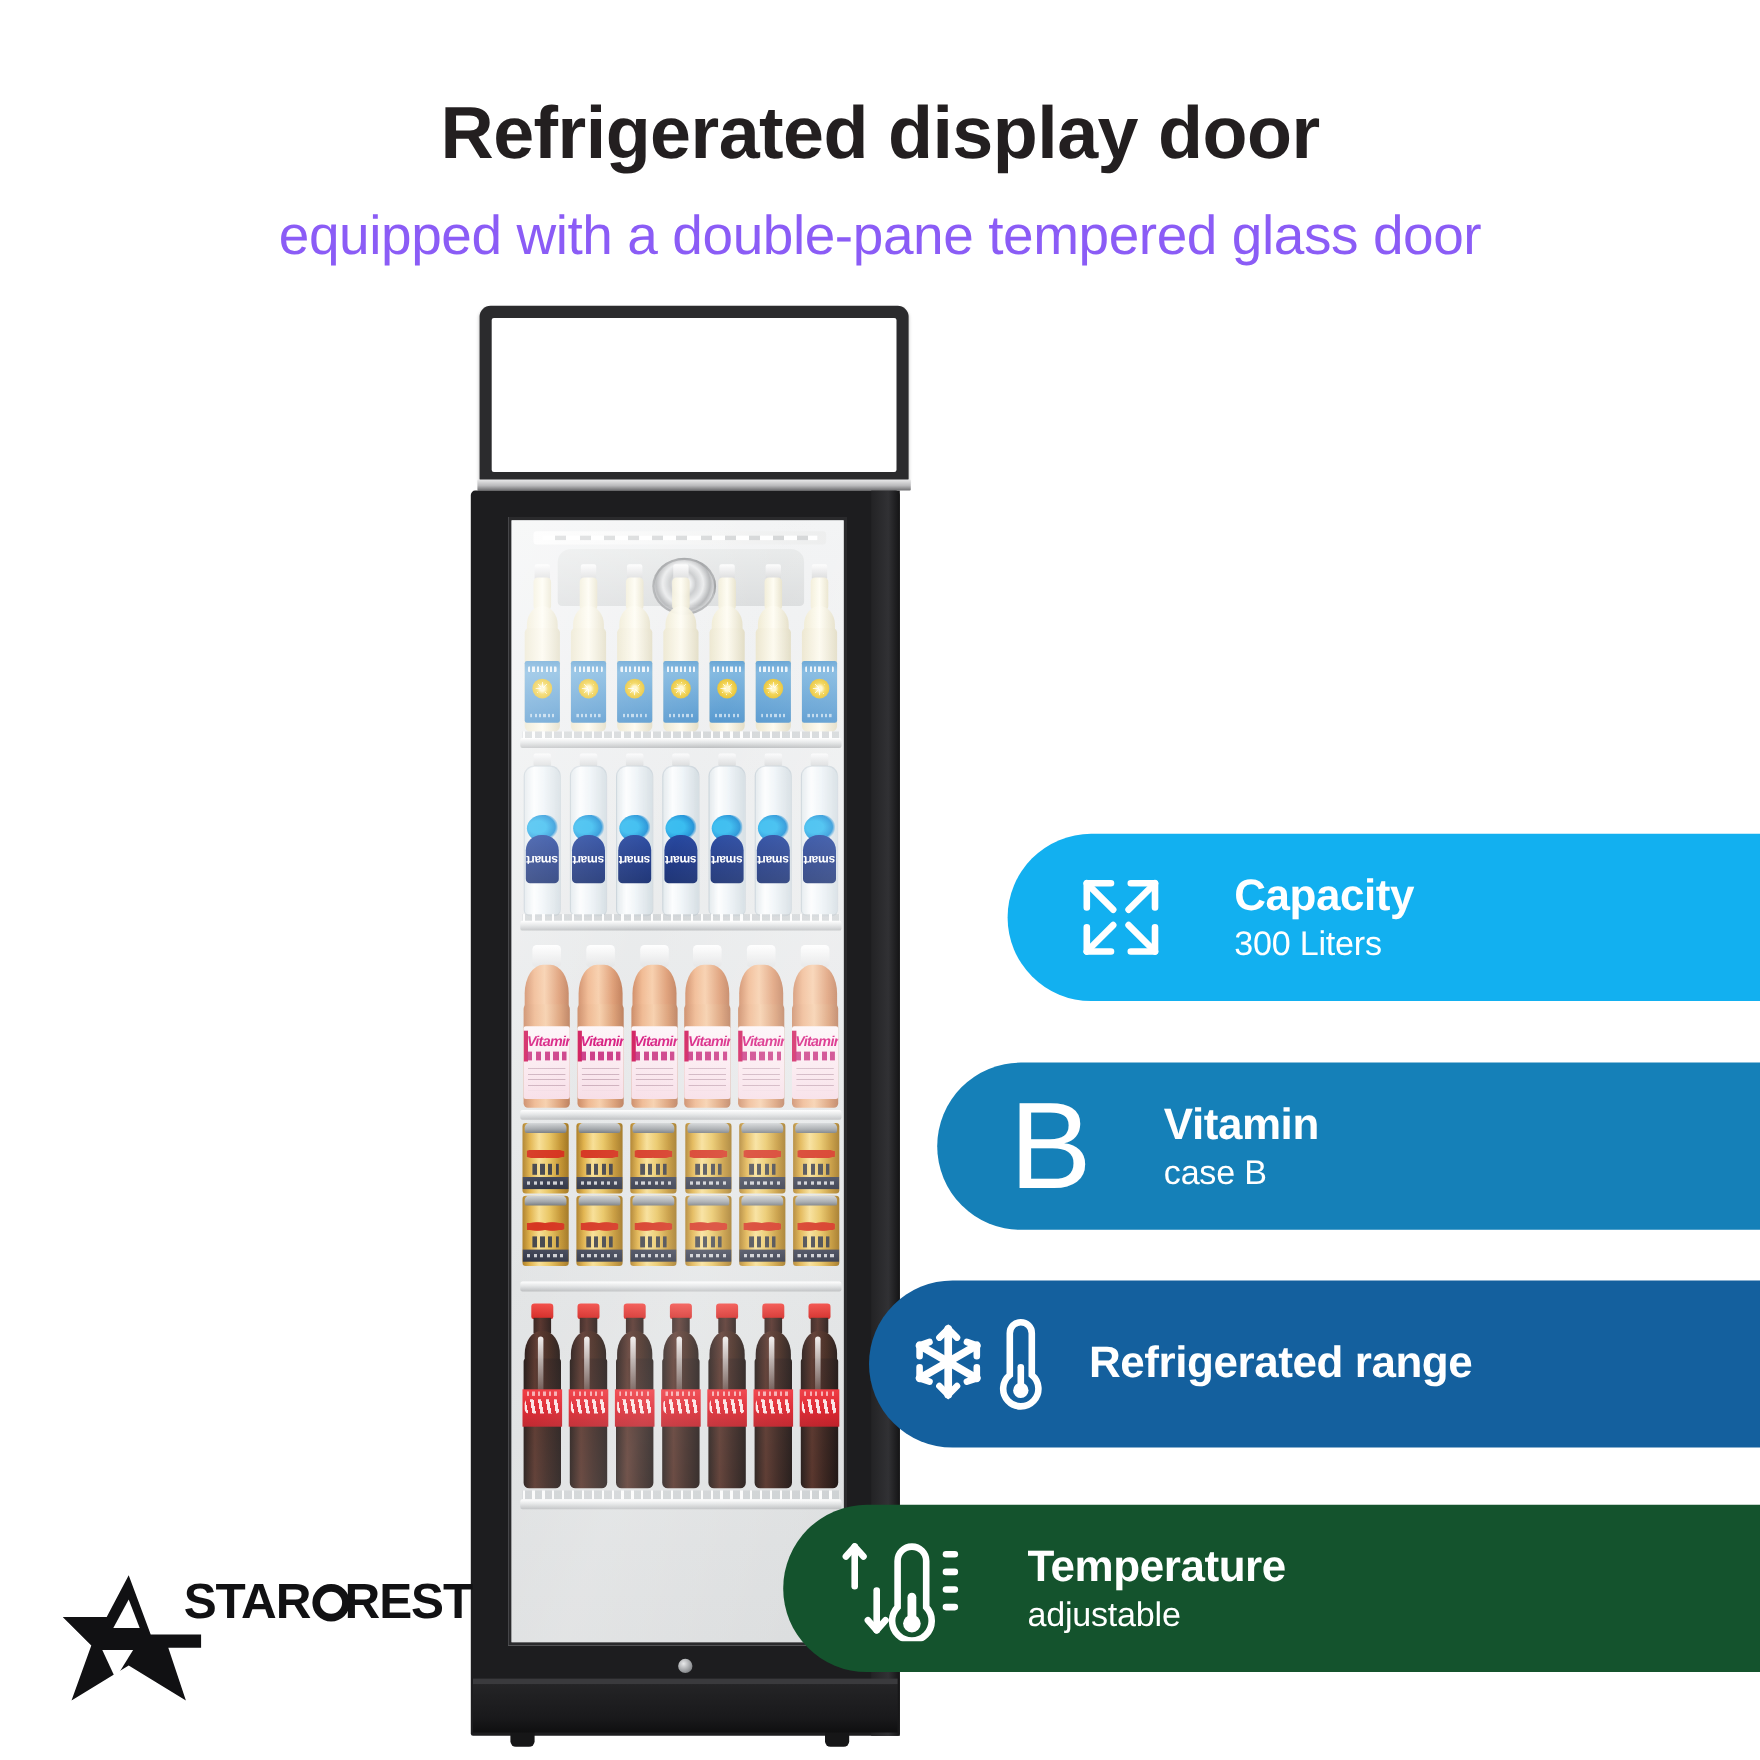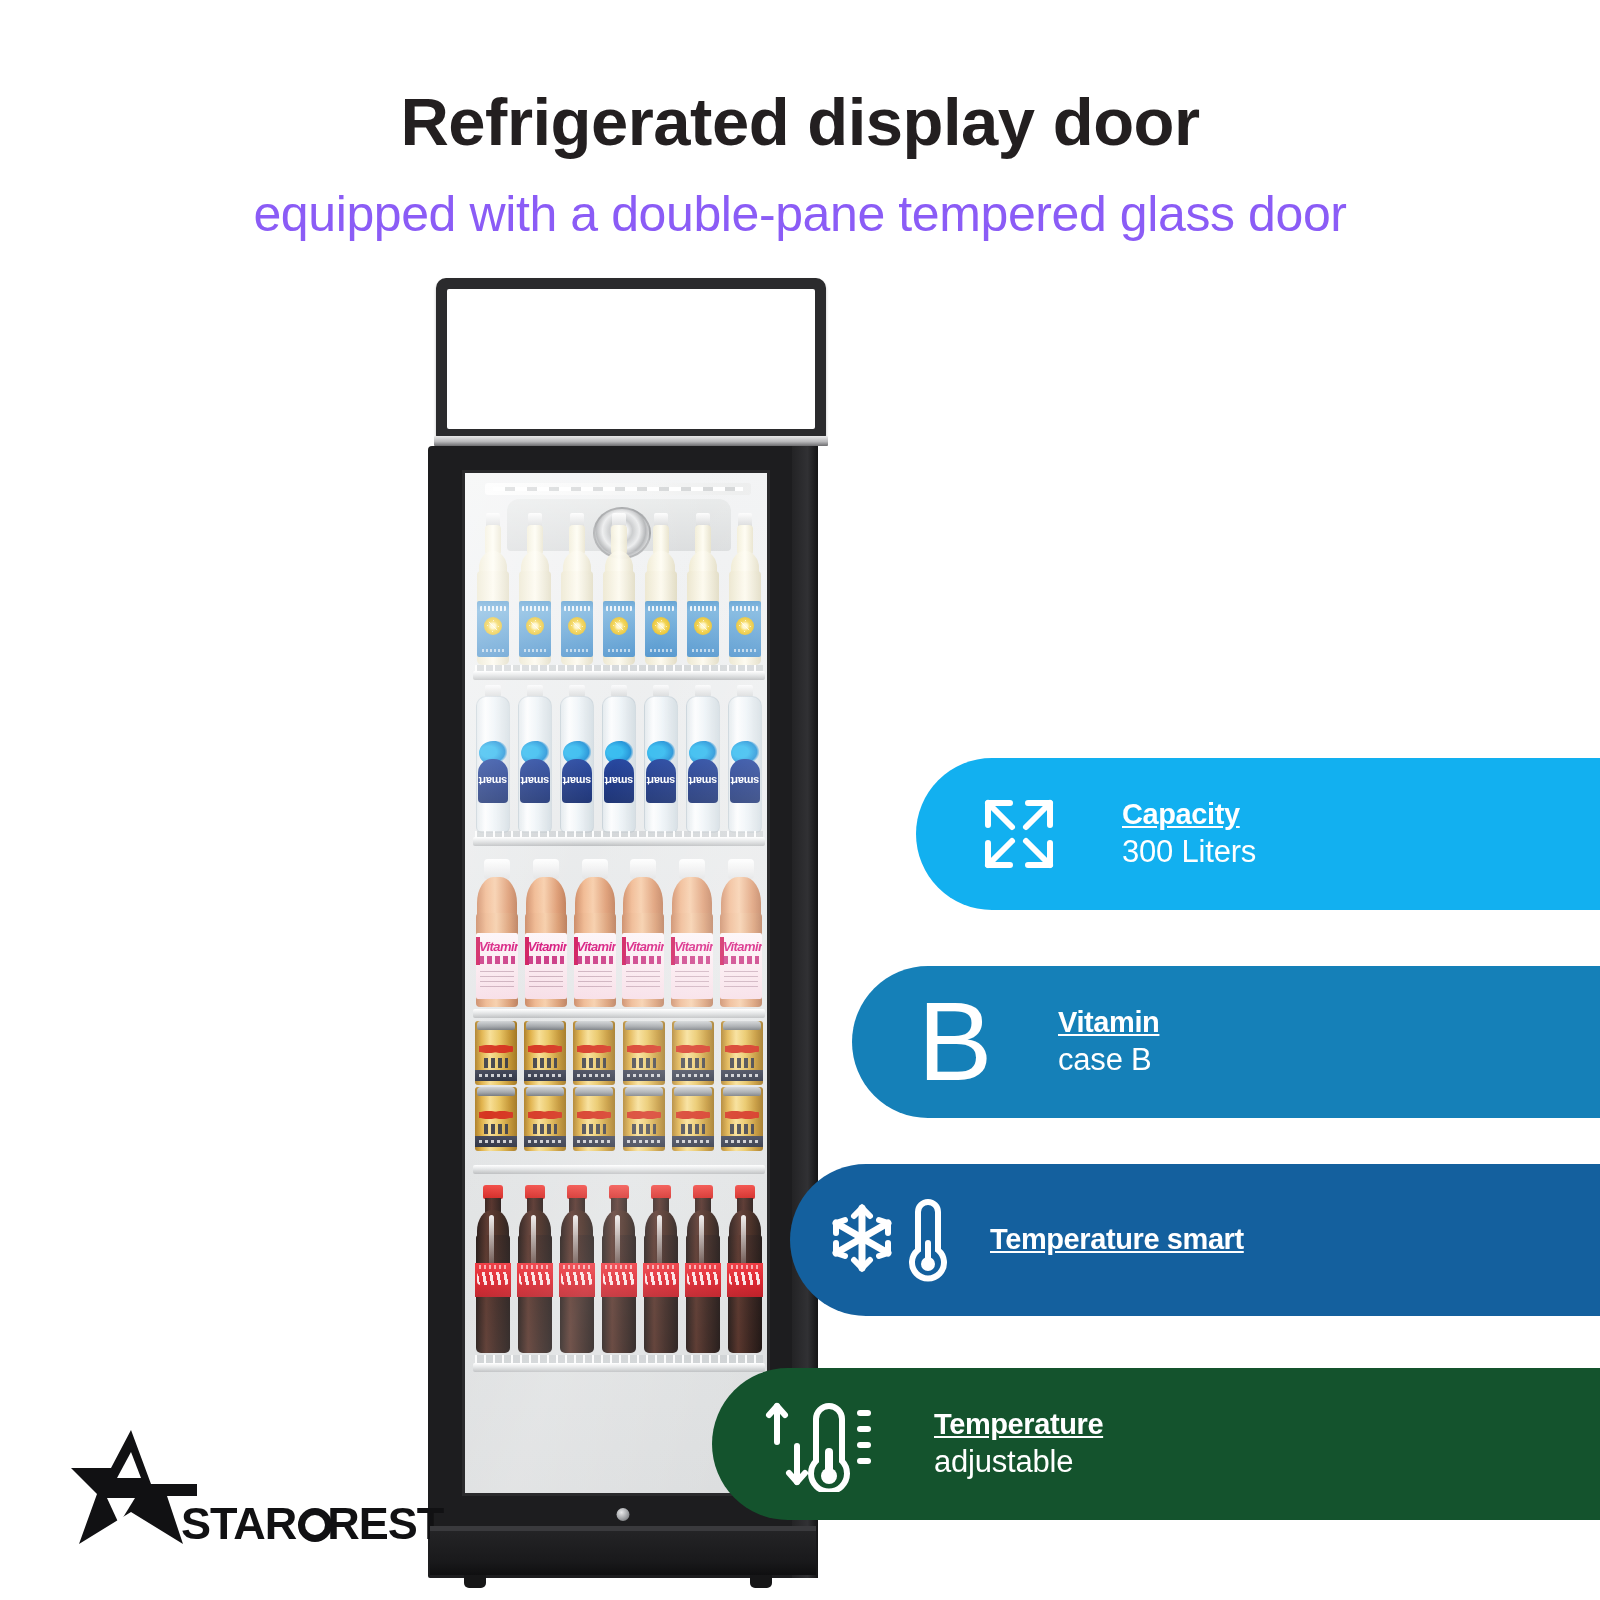--- a/index.html
+++ b/index.html
@@ -455,25 +455,24 @@
     z-index: 60;
   }
   .badge .badge-icon {
     flex: 0 0 auto;
     display: flex;
     align-items: center;
     justify-content: center;
   }
   .badge .badge-text { flex: 1 1 auto; }
   .badge .badge-title {
-    font-size: 29px;
+    font-size: 40px;
     font-weight: bold;
     line-height: 1.08;
     letter-spacing: -0.4px;
-    text-decoration: underline;
   }
   .badge .badge-value {
     font-size: 31px;
     font-weight: normal;
     line-height: 1.15;
     margin-top: 4px;
     letter-spacing: -0.2px;
   }
 
   #badge-capacity   { top: 758px;  left: 916px; background: #12b0f0; }
@@ -489,26 +488,26 @@
   .energy-letter {
     font-size: 112px;
     font-weight: 300;
     line-height: 1;
     color: #ffffff;
   }
 
   
   .logo {
     position: absolute;
-    left: 71px;
+    left: 57px;
     top: 1430px;
     width: 340px;
     height: 120px;
     display: flex;
-    align-items: flex-end;
+    align-items: flex-start;
   }
   .logo-star { flex: 0 0 auto; }
   .logo-word {
     font-size: 45px;
     font-weight: bold;
     color: #111113;
     letter-spacing: -1px;
     margin-left: -16px;
     display: flex;
     align-items: center;
@@ -1002,21 +1001,21 @@
 
           <g transform="translate(92,8)">
             <path d="M10 0 a10 10 0 0 1 10 10 v38 a16 16 0 1 1 -20 0 v-38 a10 10 0 0 1 10 -10 z" fill="none" stroke="#ffffff" stroke-width="6"></path>
             <circle cx="10" cy="62" r="7"></circle>
             <rect x="7" y="38" width="6" height="22" rx="3"></rect>
           </g>
         </g>
       </svg>
     </div>
     <div class="badge-text">
-      <div class="badge-title">Temperature smart</div>
+      <div class="badge-title">Refrigerated range</div>
     </div>
   </div>
 
   <div class="badge" id="badge-temp">
     <div class="badge-icon">
       <svg width="132" height="96" viewBox="0 0 132 96" aria-hidden="true">
         <g fill="#ffffff">
 
           <g stroke="#ffffff" stroke-width="6" stroke-linecap="round" stroke-linejoin="round" fill="none">
             <line x1="20" y1="10" x2="20" y2="46"></line>

